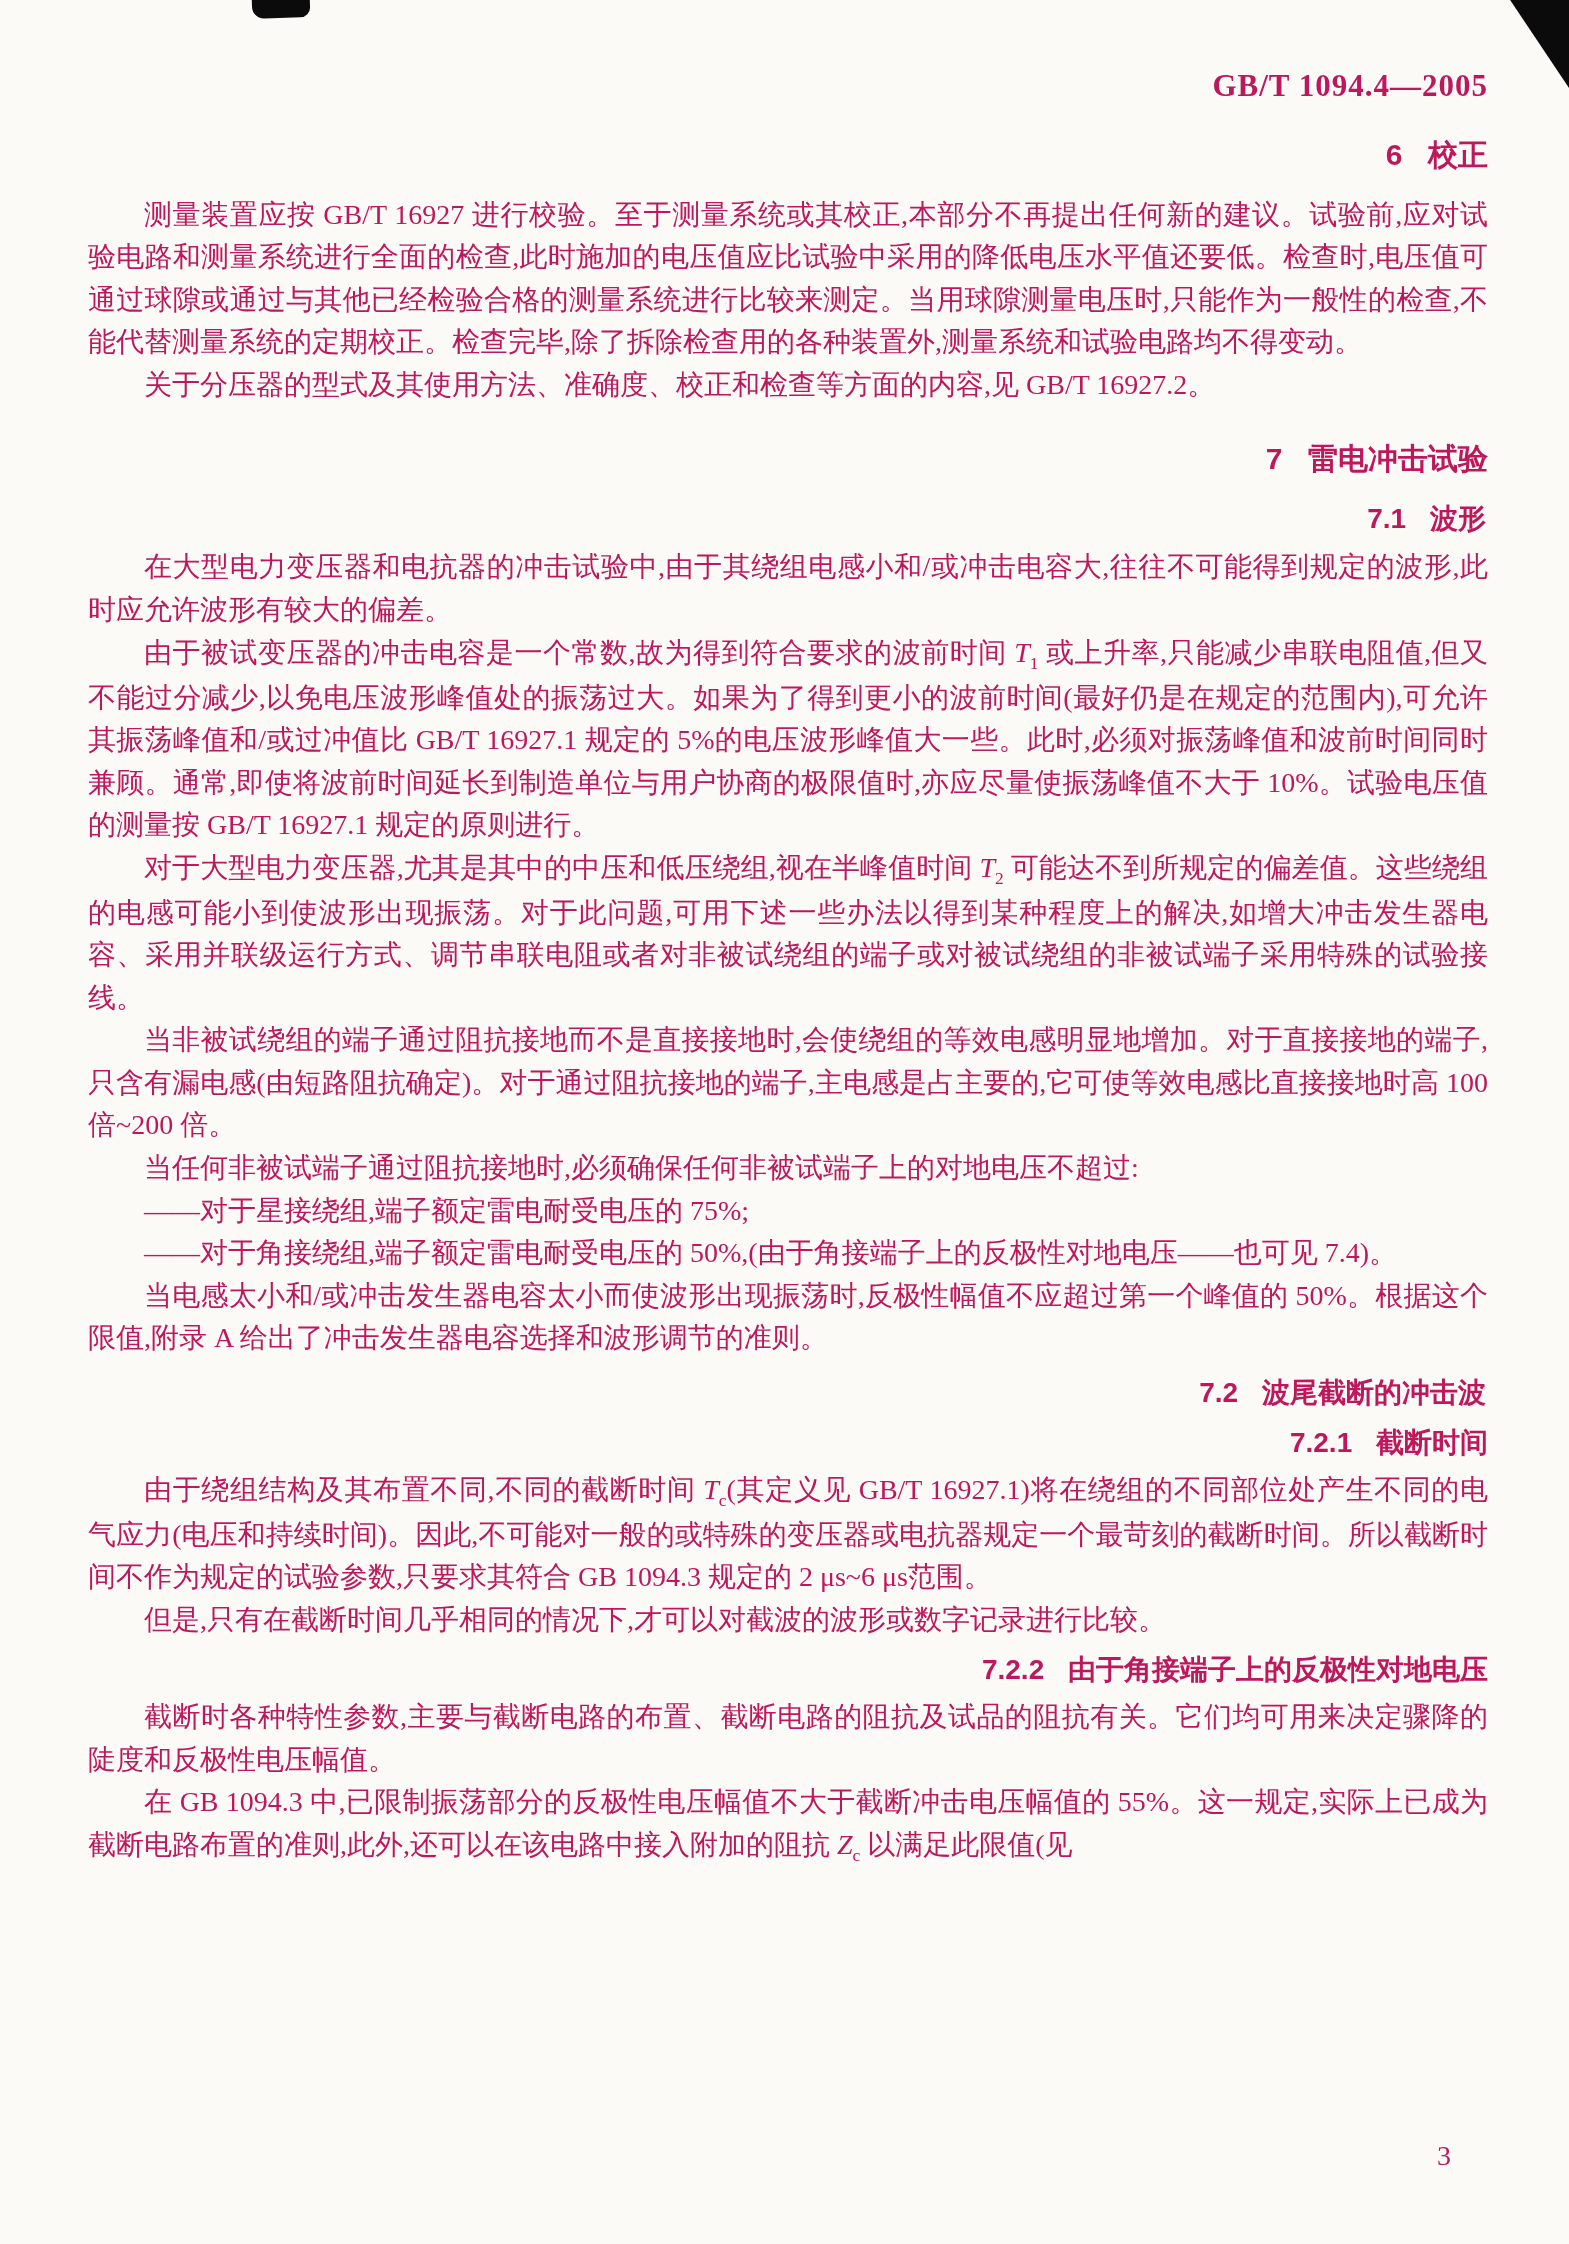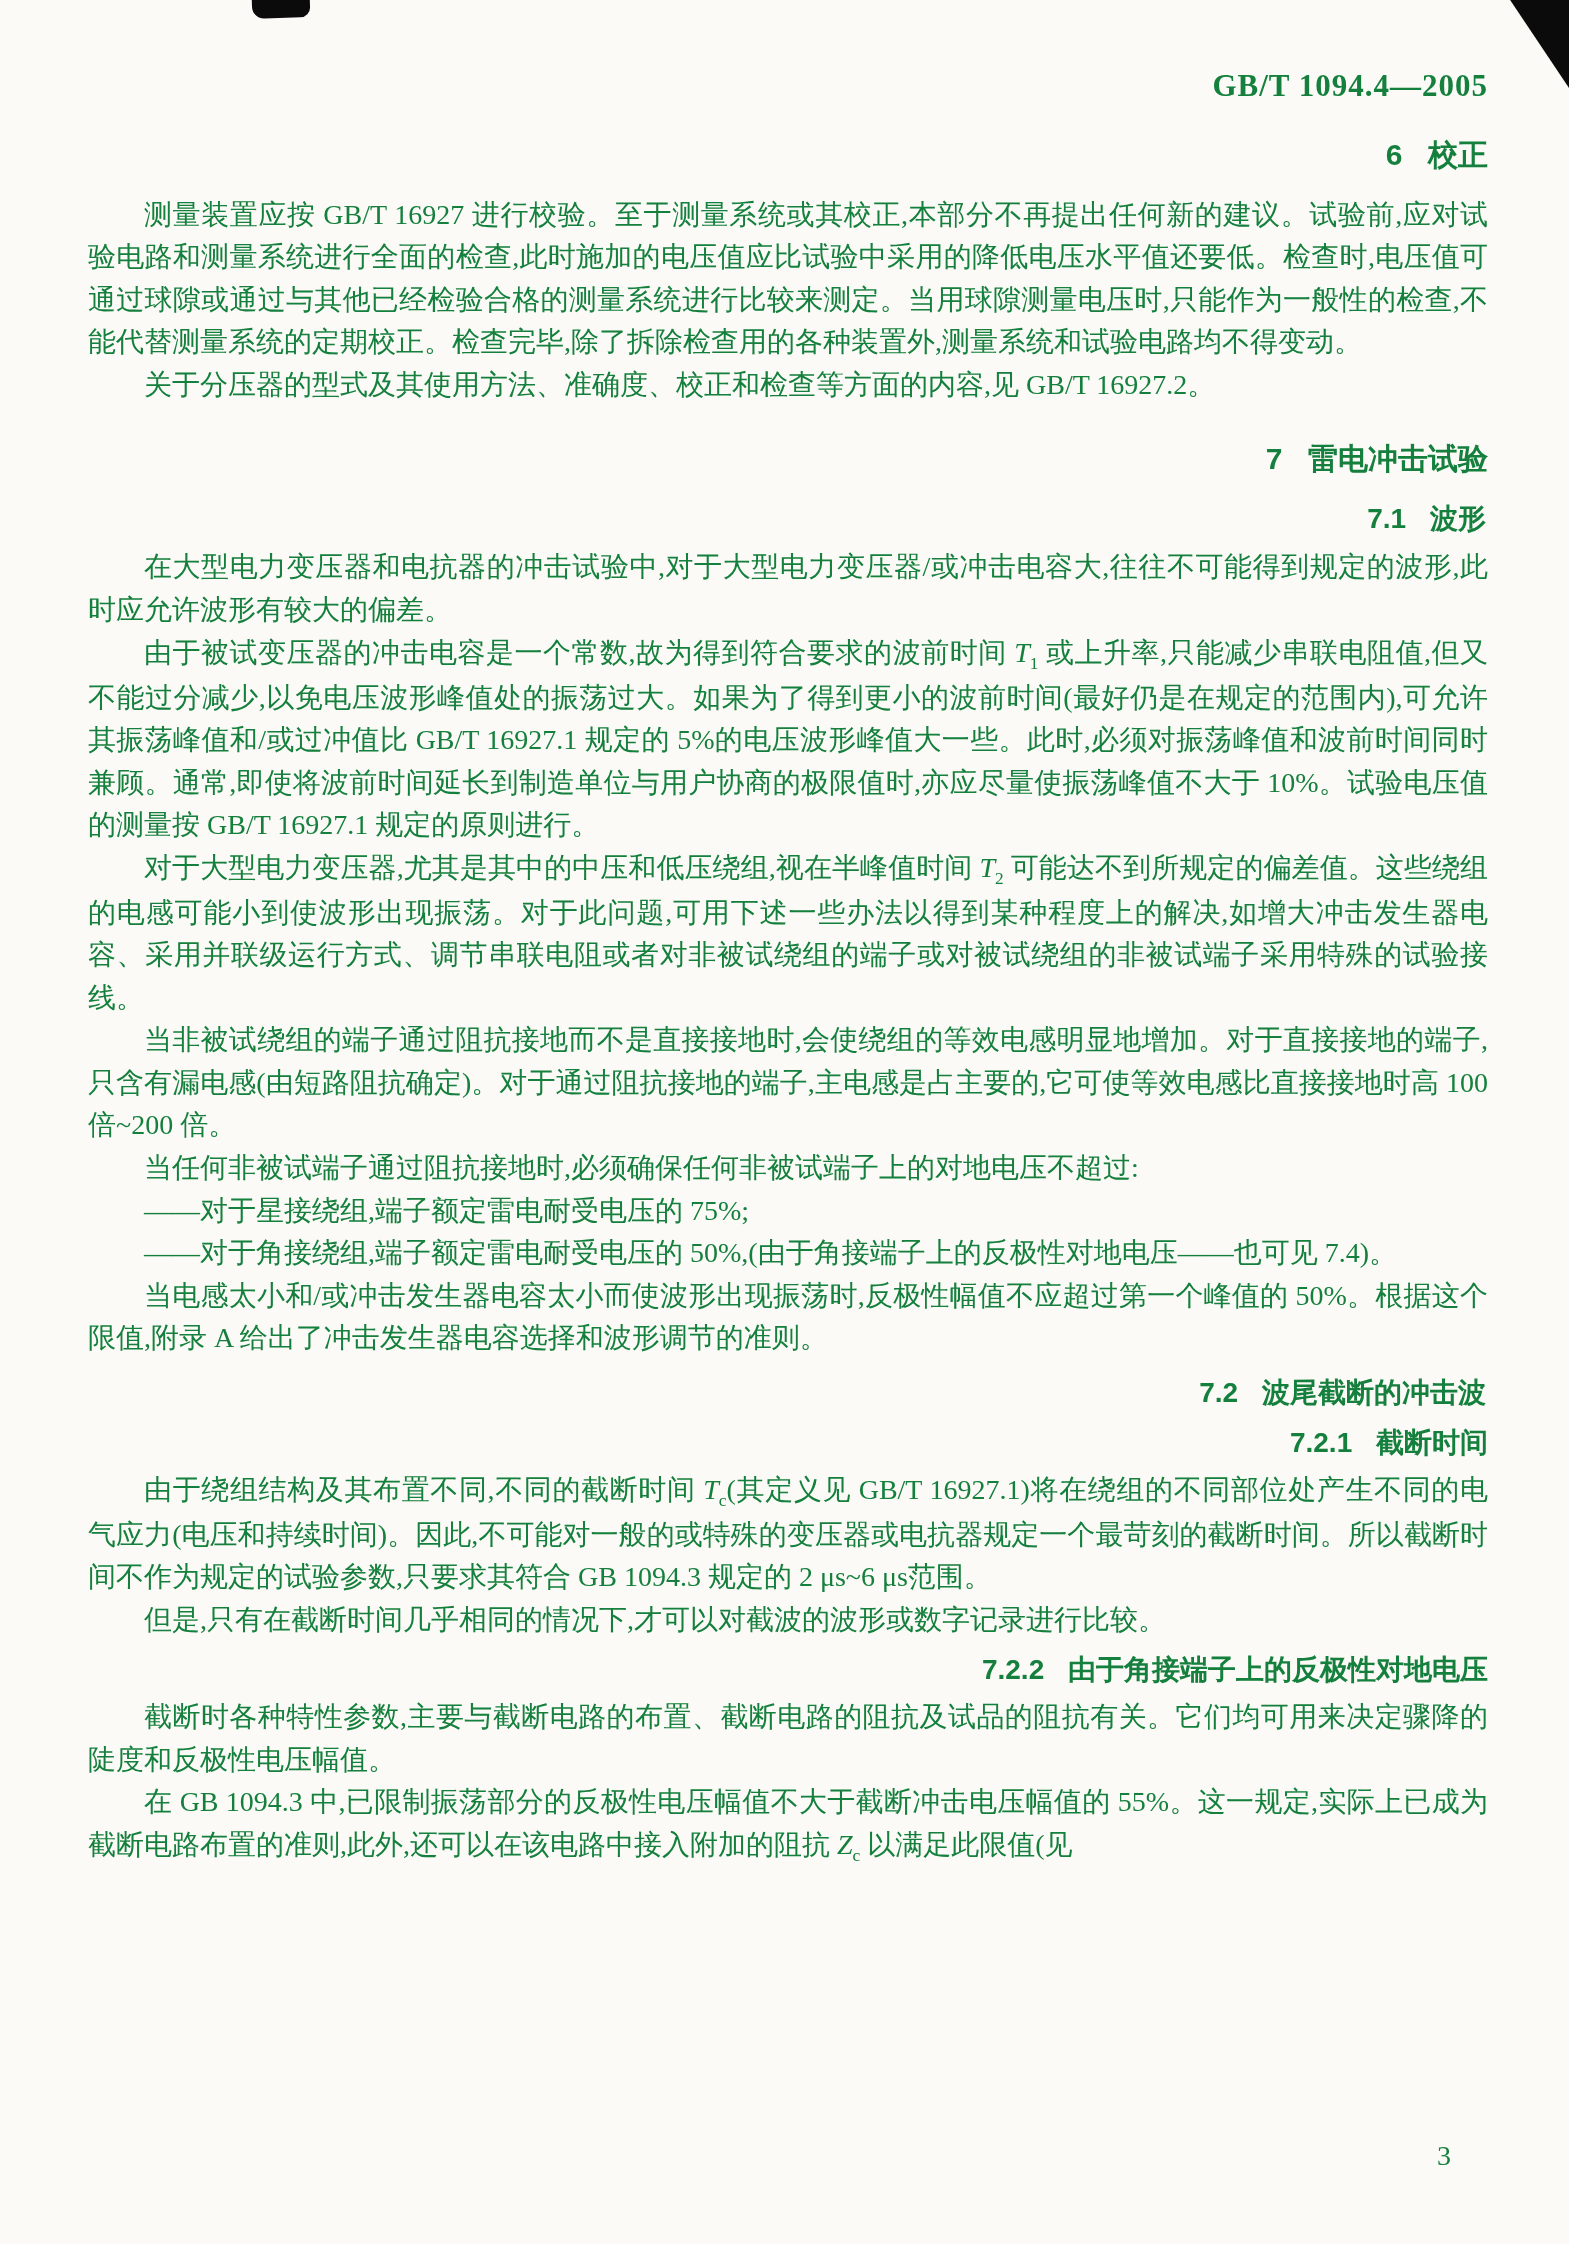--- a/index.html
+++ b/index.html
@@ -3,21 +3,21 @@
 <meta charset="utf-8">
 <style>
   * { box-sizing: border-box; }
   html, body { margin: 0; padding: 0; background: #888; }
   .page {
     position: relative;
     width: 1569px;
     height: 2244px;
     margin: 0 auto;
     background: #fbfaf6;
-    color: #15803d;
+    color: #be185d;
     font-family: "Liberation Serif", "DejaVu Serif", serif;
     overflow: hidden;
   }
   .scan-artifact { position: absolute; background: #0b0b0b; }
   .artifact-top-left {
     left: 252px; top: -6px; width: 58px; height: 24px;
     border-radius: 0 0 10px 12px; transform: rotate(-2deg);
   }
   .artifact-top-right {
     right: 0; top: 0; width: 64px; height: 88px;
@@ -74,21 +74,21 @@
     <h2 class="hsec"><span class="hnum">6</span><span>校正</span></h2>
 
     <p class="para">测量装置应按 GB/T 16927 进行校验。至于测量系统或其校正,本部分不再提出任何新的建议。试验前,应对试验电路和测量系统进行全面的检查,此时施加的电压值应比试验中采用的降低电压水平值还要低。检查时,电压值可通过球隙或通过与其他已经检验合格的测量系统进行比较来测定。当用球隙测量电压时,只能作为一般性的检查,不能代替测量系统的定期校正。检查完毕,除了拆除检查用的各种装置外,测量系统和试验电路均不得变动。</p>
 
     <p class="para">关于分压器的型式及其使用方法、准确度、校正和检查等方面的内容,见 GB/T 16927.2。</p>
 
     <h2 class="hsec"><span class="hnum">7</span><span>雷电冲击试验</span></h2>
 
     <h3 class="hsub"><span class="hnum">7.1</span><span>波形</span></h3>
 
-    <p class="para">在大型电力变压器和电抗器的冲击试验中,对于大型电力变压器/或冲击电容大,往往不可能得到规定的波形,此时应允许波形有较大的偏差。</p>
+    <p class="para">在大型电力变压器和电抗器的冲击试验中,由于其绕组电感小和/或冲击电容大,往往不可能得到规定的波形,此时应允许波形有较大的偏差。</p>
 
     <p class="para"><span>由于被试变压器的冲击电容是一个常数,故为得到符合要求的波前时间 </span><i class="var">T</i><sub class="sub">1</sub><span> 或上升率,只能减少串联电阻值,但又不能过分减少,以免电压波形峰值处的振荡过大。如果为了得到更小的波前时间(最好仍是在规定的范围内),可允许其振荡峰值和/或过冲值比 GB/T 16927.1 规定的 5%的电压波形峰值大一些。此时,必须对振荡峰值和波前时间同时兼顾。通常,即使将波前时间延长到制造单位与用户协商的极限值时,亦应尽量使振荡峰值不大于 10%。试验电压值的测量按 GB/T 16927.1 规定的原则进行。</span></p>
 
     <p class="para"><span>对于大型电力变压器,尤其是其中的中压和低压绕组,视在半峰值时间 </span><i class="var">T</i><sub class="sub">2</sub><span> 可能达不到所规定的偏差值。这些绕组的电感可能小到使波形出现振荡。对于此问题,可用下述一些办法以得到某种程度上的解决,如增大冲击发生器电容、采用并联级运行方式、调节串联电阻或者对非被试绕组的端子或对被试绕组的非被试端子采用特殊的试验接线。</span></p>
 
     <p class="para">当非被试绕组的端子通过阻抗接地而不是直接接地时,会使绕组的等效电感明显地增加。对于直接接地的端子,只含有漏电感(由短路阻抗确定)。对于通过阻抗接地的端子,主电感是占主要的,它可使等效电感比直接接地时高 100 倍~200 倍。</p>
 
     <p class="para">当任何非被试端子通过阻抗接地时,必须确保任何非被试端子上的对地电压不超过:</p>
 
     <p class="para">——对于星接绕组,端子额定雷电耐受电压的 75%;</p>

